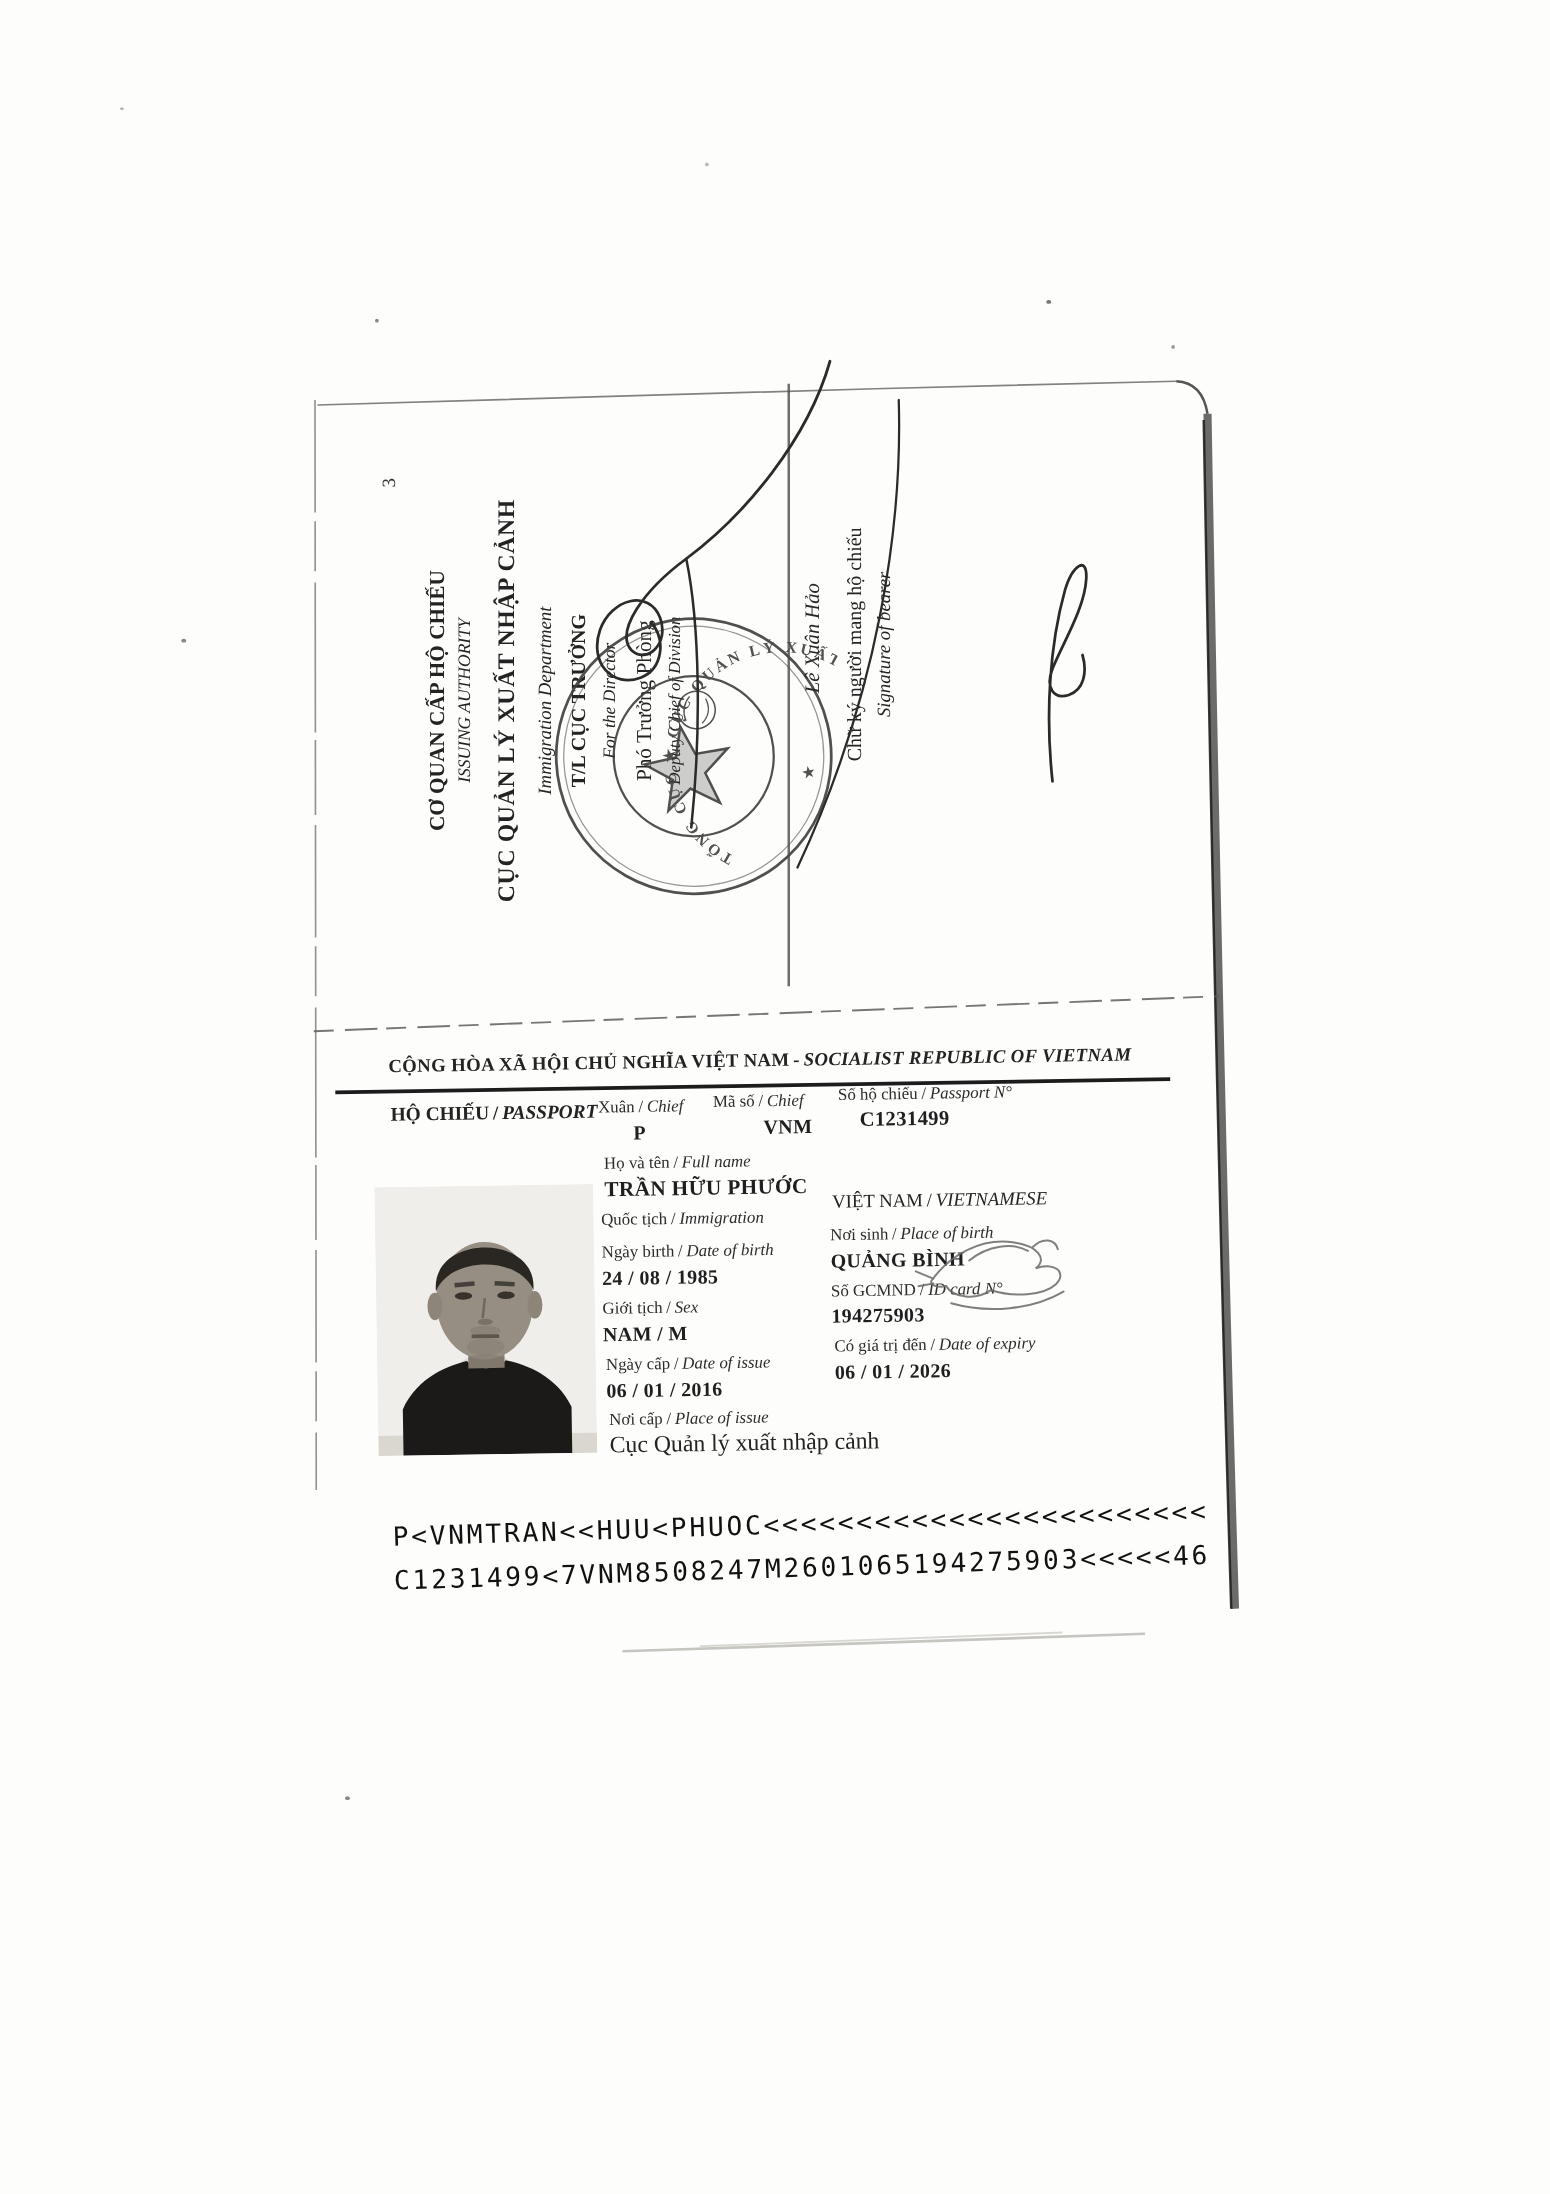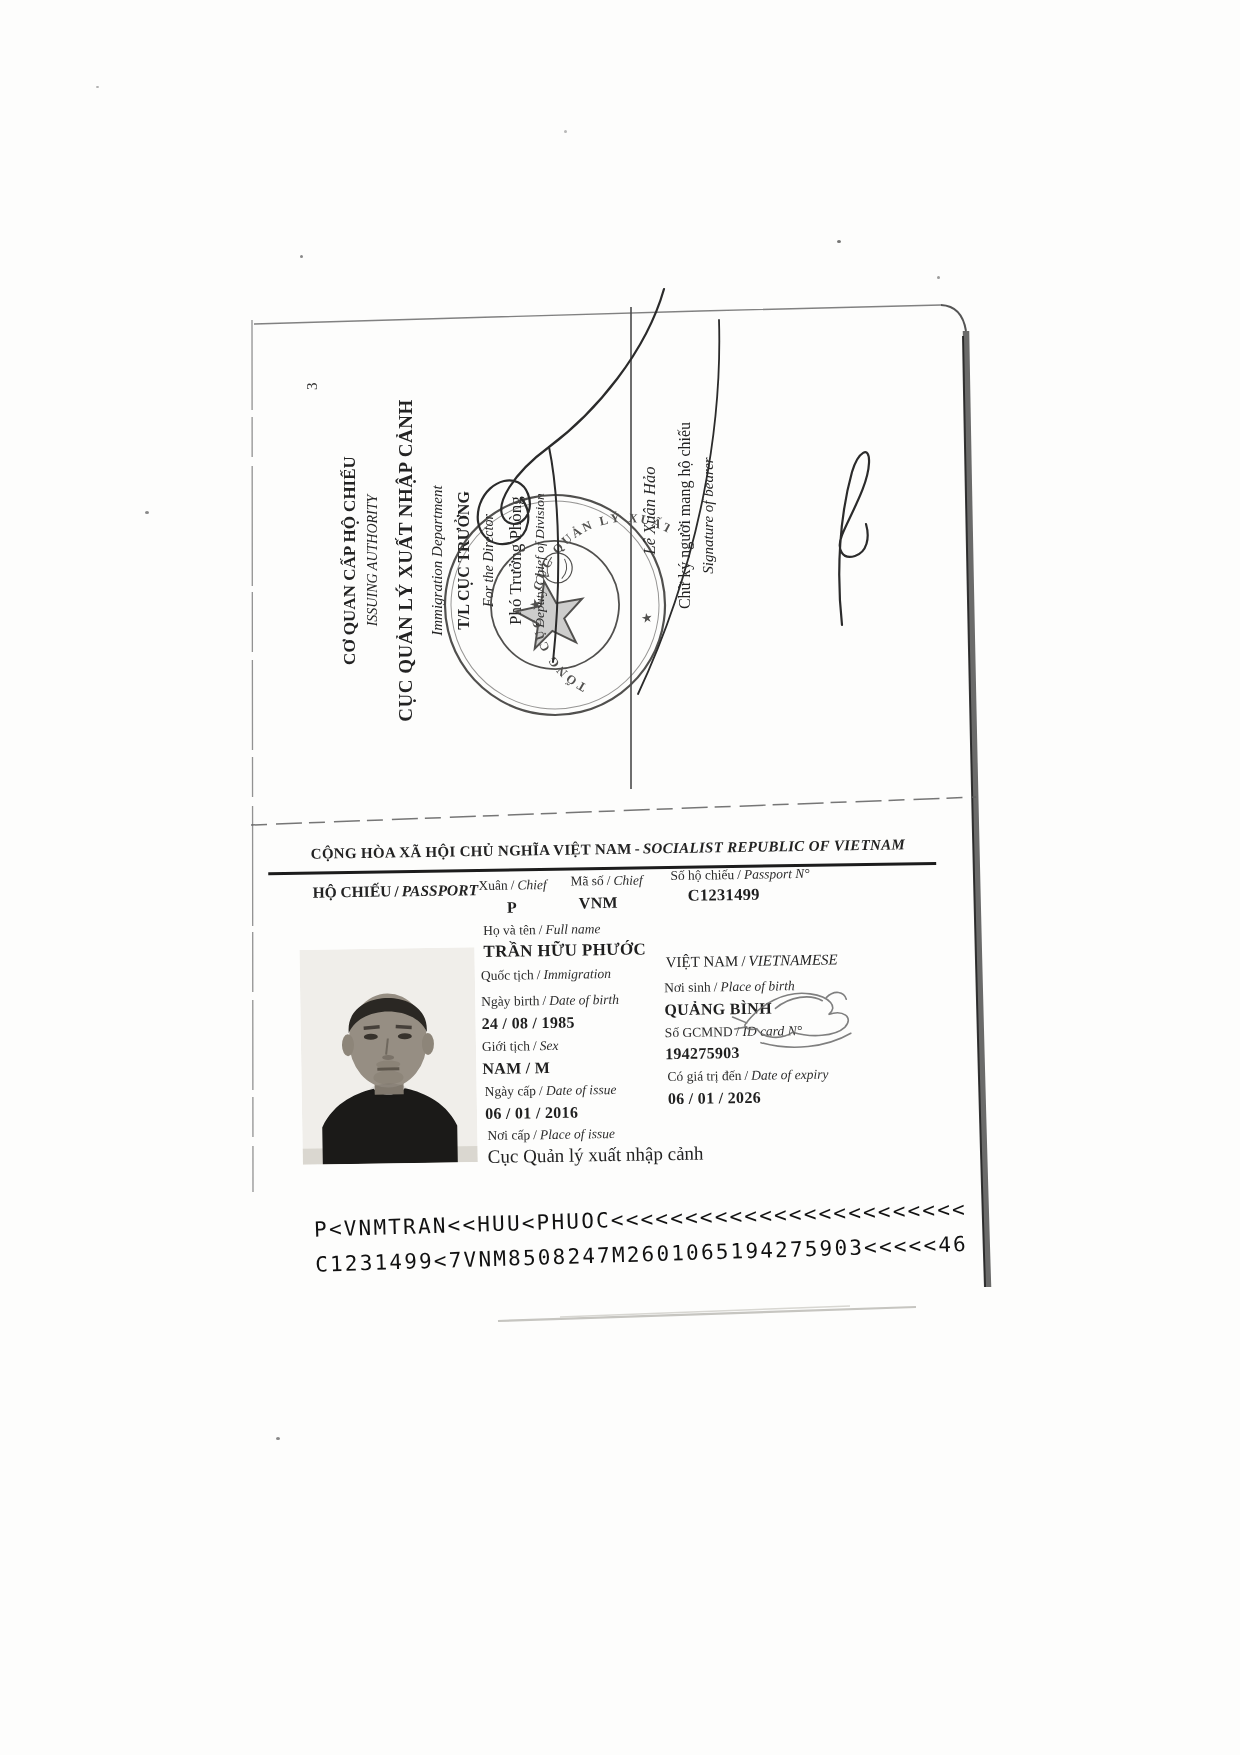--- a/index.html
+++ b/index.html
@@ -116,21 +116,21 @@
     </div>
 
     <div class="abs lab" style="left:228px;top:81px">
       <span>Xuân</span><span class="sp">/</span><span class="en-i">Chief</span>
     </div>
     <div class="abs val" style="left:256px;top:102px">P</div>
 
     <div class="abs lab" style="left:320px;top:78px">
       <span>Mã số</span><span class="sp">/</span><span class="en-i">Chief</span>
     </div>
-    <div class="abs val" style="left:328px;top:99px">VNM</div>
+    <div class="abs val" style="left:360px;top:99px">VNM</div>
 
     <div class="abs lab" style="left:420px;top:74px">
       <span>Số hộ chiếu</span><span class="sp">/</span><span class="en-i">Passport N°</span>
     </div>
     <div class="abs val" style="left:437px;top:92px;font-size:16.5px">C1231499</div>
 
     <svg class="abs photo" viewBox="0 0 175 215">
       <rect width="175" height="215" fill="#f0eeea"></rect>
       <rect y="199" width="175" height="16" fill="#c9c4ba" opacity="0.55"></rect>
       <rect y="204" x="60" width="80" height="8" fill="#8d887e" opacity="0.5"></rect>

